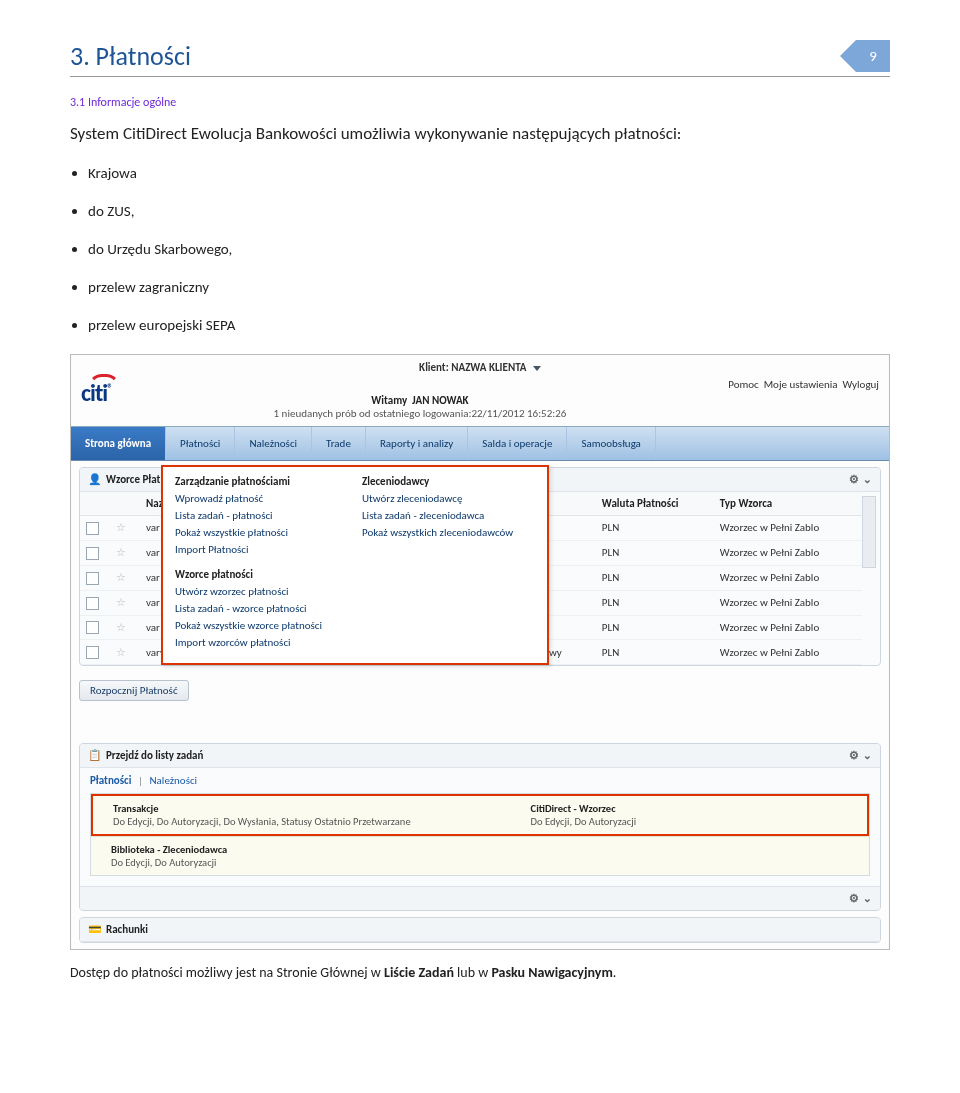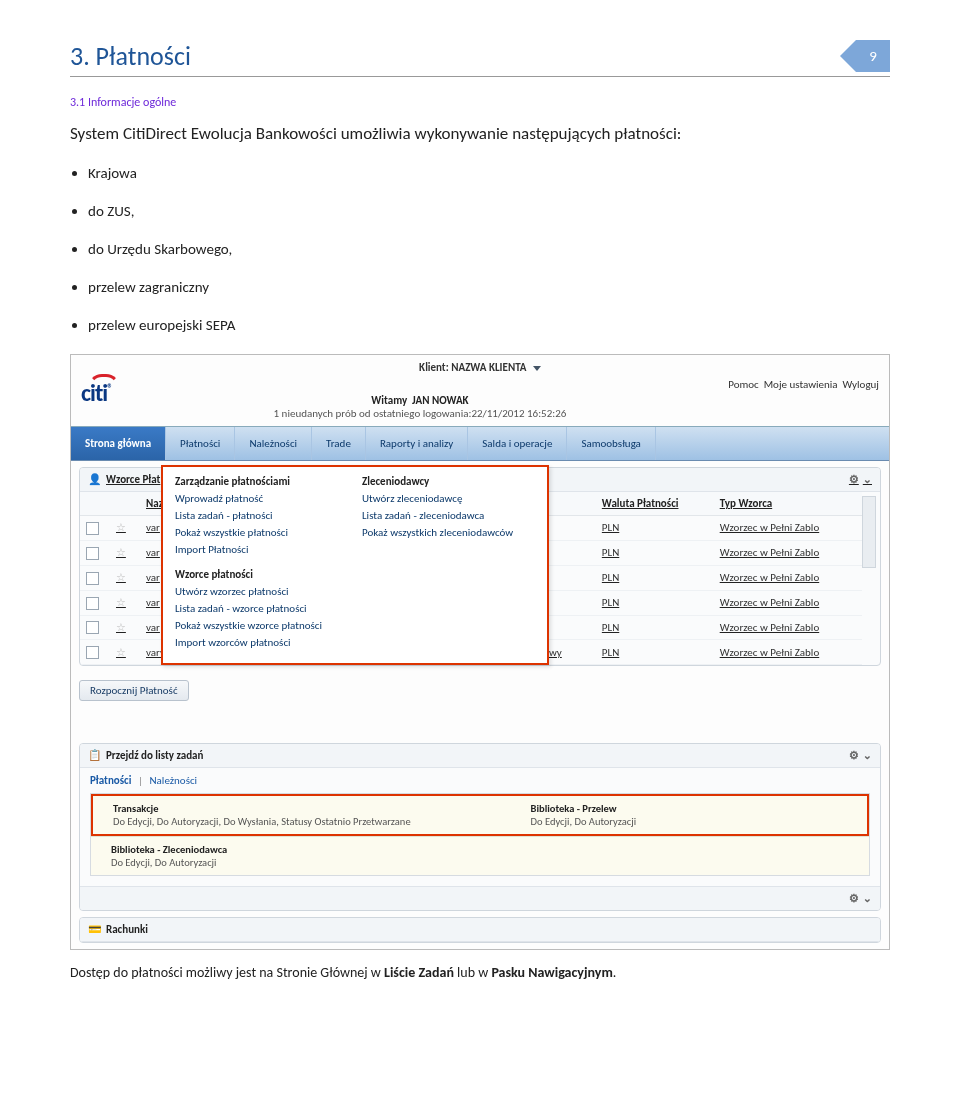--- a/index.html
+++ b/index.html
@@ -230,21 +230,21 @@
   .tr-cols { display: flex; gap: 120px; }
   .tr-redwrap { border: 2px solid #d30; }
   .tr-divider { border-top: 1px solid #e0e3d4; }
 
   .panel-hd .gear::before { content: "⚙"; color: #666; margin-right: 4px; }
   .panel-hd .chev::before { content: "⌄"; color: #666; }
   .panel-hd .lefticon { width: 14px; display: inline-block; margin-right: 4px; color: #888; }
 
   .footer-text { font-size: 14px; margin-top: 14px; }
 
-  .overlap-container { position: relative; text-decoration: underline; }
+  .overlap-container { position: relative; }
 </style>
 </head>
 <body>
 
 <div class="page-header">
   <div class="section-title">3. Płatności</div>
   <div class="page-num-arrow">
     <div class="tri"></div>
     <div class="square">9</div>
   </div>
@@ -437,21 +437,21 @@
       <span class="tab-link">Należności</span>
     </div>
     <div class="tasks-body">
       <div class="tr-redwrap">
         <div class="tr-row tr-cols">
           <div>
             <div class="lbl">Transakcje</div>
             <div class="sub">Do Edycji, Do Autoryzacji, Do Wysłania, Statusy Ostatnio Przetwarzane</div>
           </div>
           <div>
-            <div class="lbl">Biblioteka - Przelew</div>
+            <div class="lbl">CitiDirect - Wzorzec</div>
             <div class="sub">Do Edycji, Do Autoryzacji</div>
           </div>
         </div>
       </div>
       <div class="tr-divider"></div>
       <div class="tr-row">
         <div class="lbl">Biblioteka - Zleceniodawca</div>
         <div class="sub">Do Edycji, Do Autoryzacji</div>
       </div>
     </div>

